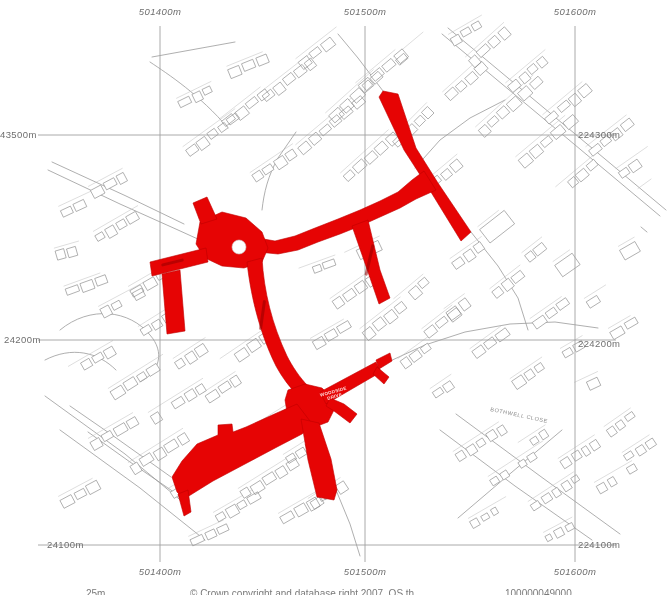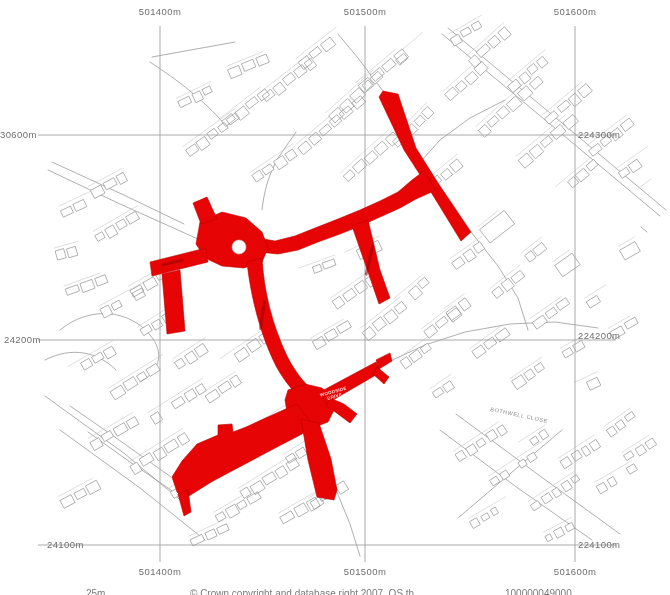--- a/index.html
+++ b/index.html
@@ -6,21 +6,21 @@
   body{
     width:670px;height:595px;position:relative;overflow:hidden;background:#ffffff;
     font-family:"Liberation Sans", sans-serif;
   }
   #map-root{position:absolute;inset:0;}
   svg{position:absolute;left:0;top:0;}
   .glabel{
     position:absolute;font-size:9.5px;color:#6e6e6e;letter-spacing:.4px;
     white-space:nowrap;line-height:11px;
   }
-  .cx{transform:translateX(-50%);}
+  .cx{transform:translateX(-50%);font-style:italic;}
   .woodside{
     position:absolute;left:311px;top:389px;width:46px;text-align:center;
     transform:rotate(-16deg);color:#ffd9d9;font-size:4.5px;line-height:5px;
     letter-spacing:.3px;font-weight:bold;
   }
   .bothwell{
     position:absolute;left:491px;top:406px;transform:rotate(12deg);
     transform-origin:left top;color:#8a8a8a;font-size:5.5px;letter-spacing:.6px;
     white-space:nowrap;
   }
@@ -97,26 +97,26 @@
   </svg>
 
   <div class="glabel cx" style="left:160px;top:6px;">501400m</div>
   <div class="glabel cx" style="left:365px;top:6px;">501500m</div>
   <div class="glabel cx" style="left:575px;top:6px;">501600m</div>
 
   <div class="glabel cx" style="left:160px;top:566px;">501400m</div>
   <div class="glabel cx" style="left:365px;top:566px;">501500m</div>
   <div class="glabel cx" style="left:575px;top:566px;">501600m</div>
 
-  <div class="glabel" style="left:0px;top:129px;">30600m</div>
+  <div class="glabel" style="left:0px;top:129px;">43500m</div>
   <div class="glabel" style="left:4px;top:334px;">24200m</div>
   <div class="glabel" style="left:0px;top:539px;padding-left:47px;">24100m</div>
 
   <div class="glabel" style="left:578px;top:129px;text-align:right;">224300m</div>
-  <div class="glabel" style="left:578px;top:330px;">224200m</div>
+  <div class="glabel" style="left:578px;top:338px;">224200m</div>
   <div class="glabel" style="left:578px;top:539px;">224100m</div>
 
   <div class="woodside">
     <div>WOODSIDE</div>
     <div>DRIVE</div>
   </div>
   <div class="bothwell">BOTHWELL CLOSE</div>
 
   <div class="street-smudge" id="smudge-right-branch"></div>
   <div class="street-smudge" id="smudge-south-branch"></div>

